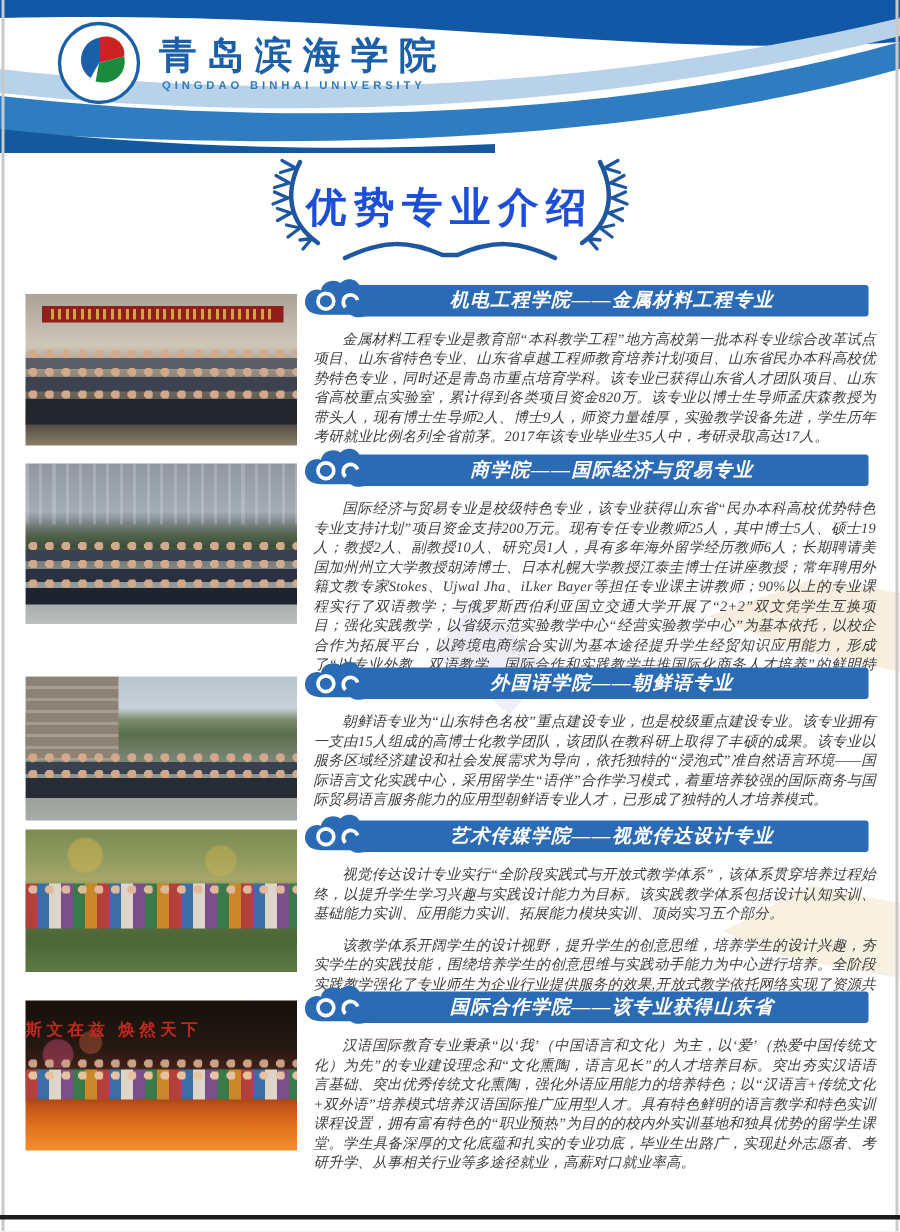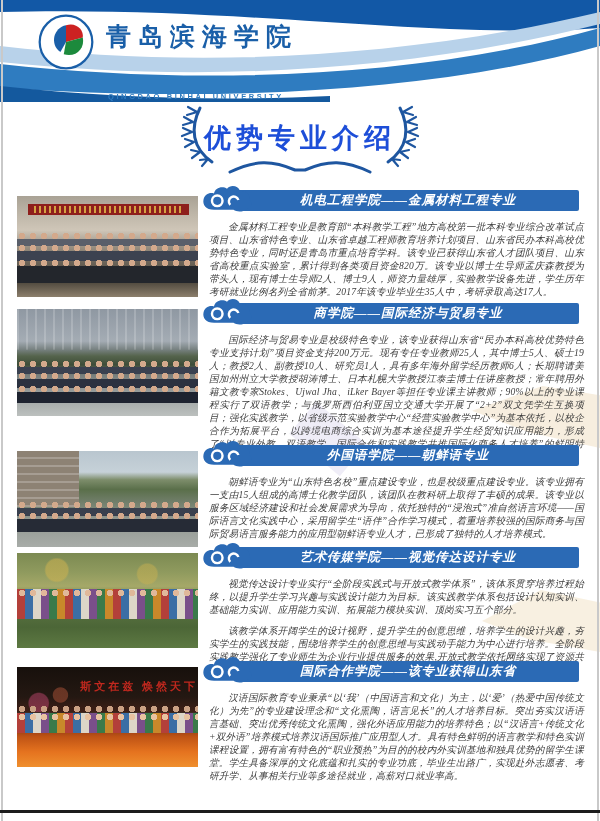--- a/index.html
+++ b/index.html
@@ -9,21 +9,21 @@
   .edge-l,.edge-r{position:absolute;top:0;bottom:0;width:2px;background:#c9c9c9;z-index:5;}
   .edge-l{left:1px}.edge-r{right:1px}
   .bottom-line{position:absolute;left:0;right:0;top:810px;height:3px;background:#1c1c1c;z-index:5;}
 
   
   .header{position:absolute;top:0;left:0;width:600px;height:102px;z-index:3;}
   .logo{position:absolute;left:38px;top:14px;width:56px;height:56px;z-index:4;}
   .uni-zh{position:absolute;left:106px;top:20px;font-size:25px;font-weight:bold;color:#1a5fa8;
           letter-spacing:7px;z-index:4;white-space:nowrap;}
   .uni-en{position:absolute;left:108px;top:52px;font-size:7.5px;font-weight:bold;color:#2f7cc0;
-          letter-spacing:2.6px;z-index:4;font-family:"Liberation Sans",sans-serif;white-space:nowrap;margin-top:40px;}
+          letter-spacing:2.6px;z-index:4;font-family:"Liberation Sans",sans-serif;white-space:nowrap;}
 
   
   .title-wrap{position:absolute;left:0;top:104px;width:600px;height:80px;text-align:center;z-index:2;}
   .laurels{display:block;margin:0 auto;}
   .page-title{position:absolute;left:0;right:0;top:16px;margin:0;font-size:27px;font-weight:bold;
               color:#1d4ed8;letter-spacing:5px;}
 
   
   .section{position:absolute;left:17px;width:571px;display:flex;z-index:2;}
   .photo-col{flex:none;width:181px;padding-top:6px;}
@@ -56,21 +56,21 @@
   .p3-building{position:absolute;left:0;top:0;width:34%;height:58%;background:
       repeating-linear-gradient(0deg,rgba(255,255,255,.22) 0 2px,transparent 2px 8px),#8d8274;}
   .p4{height:95px;background:
       radial-gradient(circle 18px at 22% 18%,rgba(205,178,80,.55) 0 60%,transparent 70%),
       radial-gradient(circle 16px at 72% 22%,rgba(205,178,80,.45) 0 60%,transparent 70%),
       linear-gradient(180deg,#7c8a52 0%,#8f9a5e 20%,#a5a868 35%,#6f7f4a 48%,#57703f 62%,#4c6637 78%,#5d7942 100%);}
   .p5{height:100px;background:
       radial-gradient(circle 16px at 12% 36%,rgba(190,70,110,.5) 0 60%,transparent 68%),
       radial-gradient(circle 12px at 24% 28%,rgba(190,90,60,.45) 0 60%,transparent 68%),
       linear-gradient(180deg,#17100c 0%,#241812 30%,#402017 45%,#7e3012 58%,#c05415 70%,#e5731f 85%,#ef8f2e 100%);}
-  .p5-calligraphy{position:absolute;top:12%;left:0;right:0;text-align:right;color:#c0281e;
+  .p5-calligraphy{position:absolute;top:12%;left:0;right:0;text-align:left;color:#c0281e;
       font-weight:bold;font-size:11px;letter-spacing:3px;white-space:nowrap;}
 
   
   .wm{position:absolute;z-index:1;}
   .wm1{right:0;top:386px;width:128px;height:62px;background:#f2e3c9;opacity:.6;
        clip-path:polygon(0 40%,55% 0,100% 15%,100% 100%,45% 75%);}
   .wm2{left:295px;top:418px;width:66px;height:42px;background:#e7e3f2;opacity:.65;transform:rotate(40deg);}
   .wm3{right:0;top:590px;width:118px;height:62px;background:#f2e3c9;opacity:.55;
        clip-path:polygon(0 50%,50% 0,100% 20%,100% 100%,40% 80%);}
 </style>

